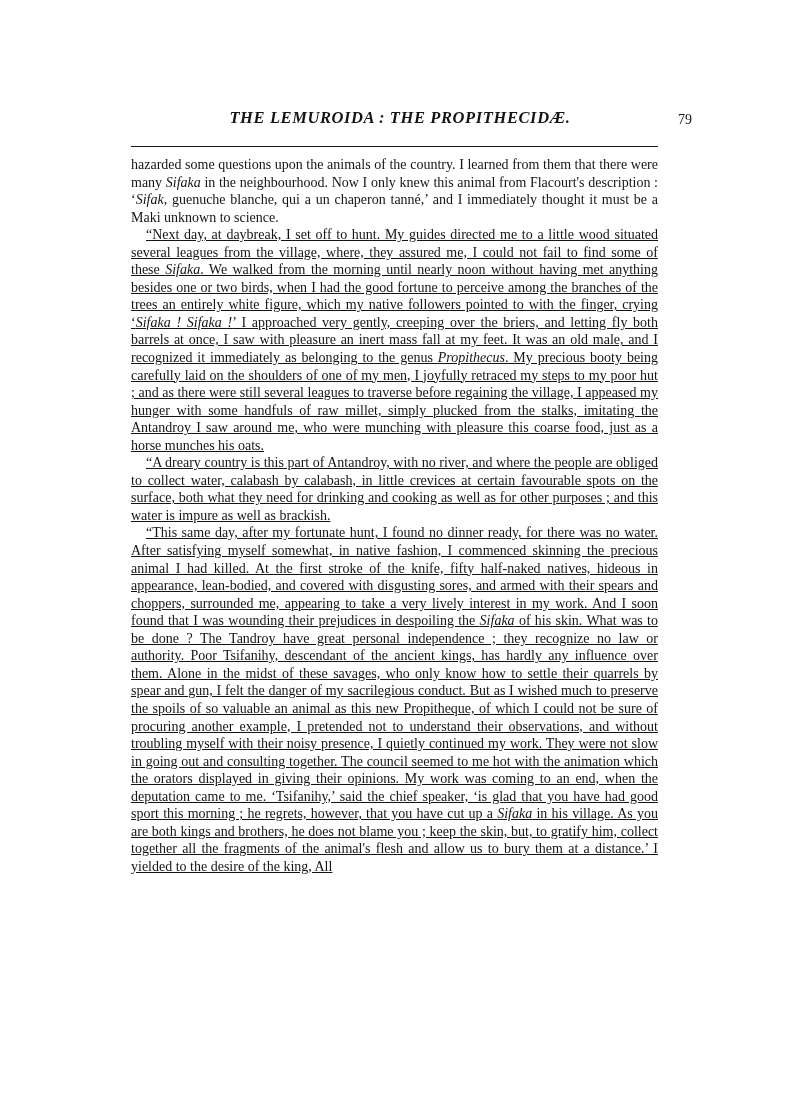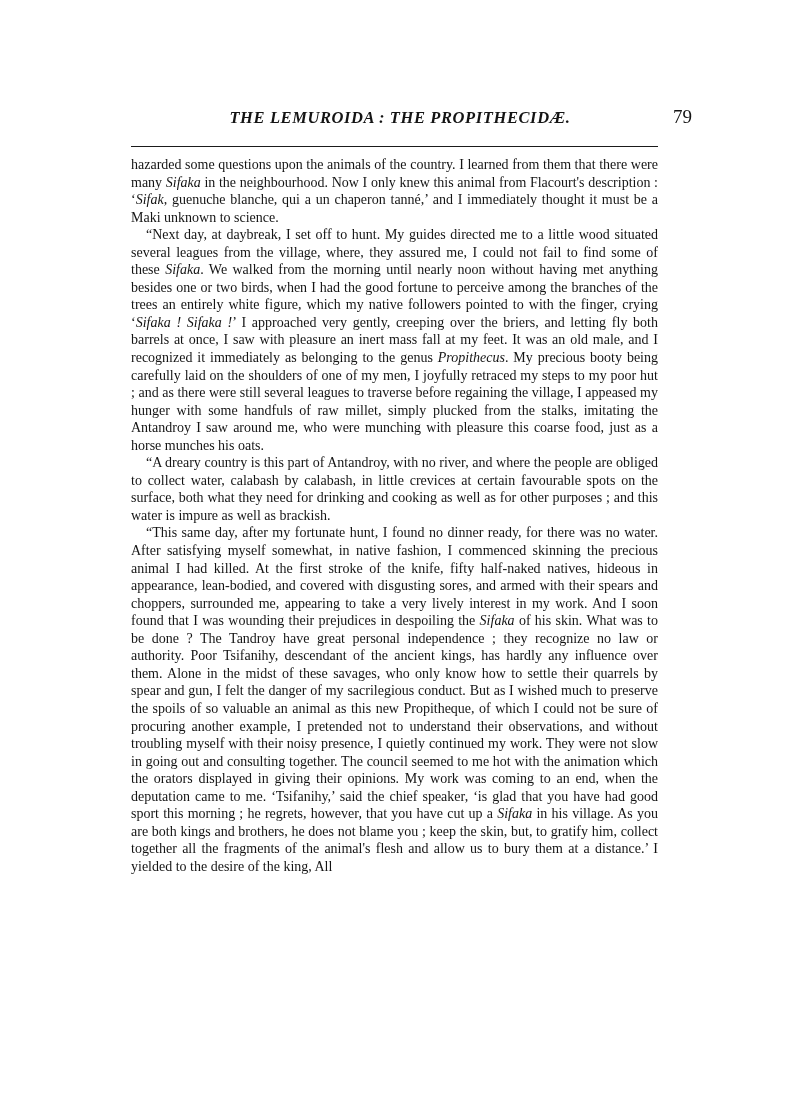--- a/index.html
+++ b/index.html
@@ -35,21 +35,21 @@
     font-size: 16.5px;
     letter-spacing: 0.6px;
     white-space: nowrap;
     color: #141414;
   }
   .folio {
     position: absolute;
     right: -22px;
     bottom: 0;
     font-family: "Liberation Serif", serif;
-    font-size: 19px;
+    font-size: 14px;
     font-weight: normal;
     color: #141414;
     margin-top: 40px;
   }
   .rule {
     position: absolute;
     top: 146px;
     left: 131px;
     width: 527px;
     height: 1px;
@@ -66,20 +66,21 @@
     text-justify: inter-word;
     color: #141414;
     font-family: "Liberation Serif", serif;
   }
   .body-text p {
     margin: 0;
     text-indent: 0;
   }
   .body-text p.indent {
     text-indent: 15px;
+    text-decoration: underline;
   }
   .body-text i {
     font-style: italic;
   }
 </style>
 </head>
 <body>
 
 <div class="page">
 

